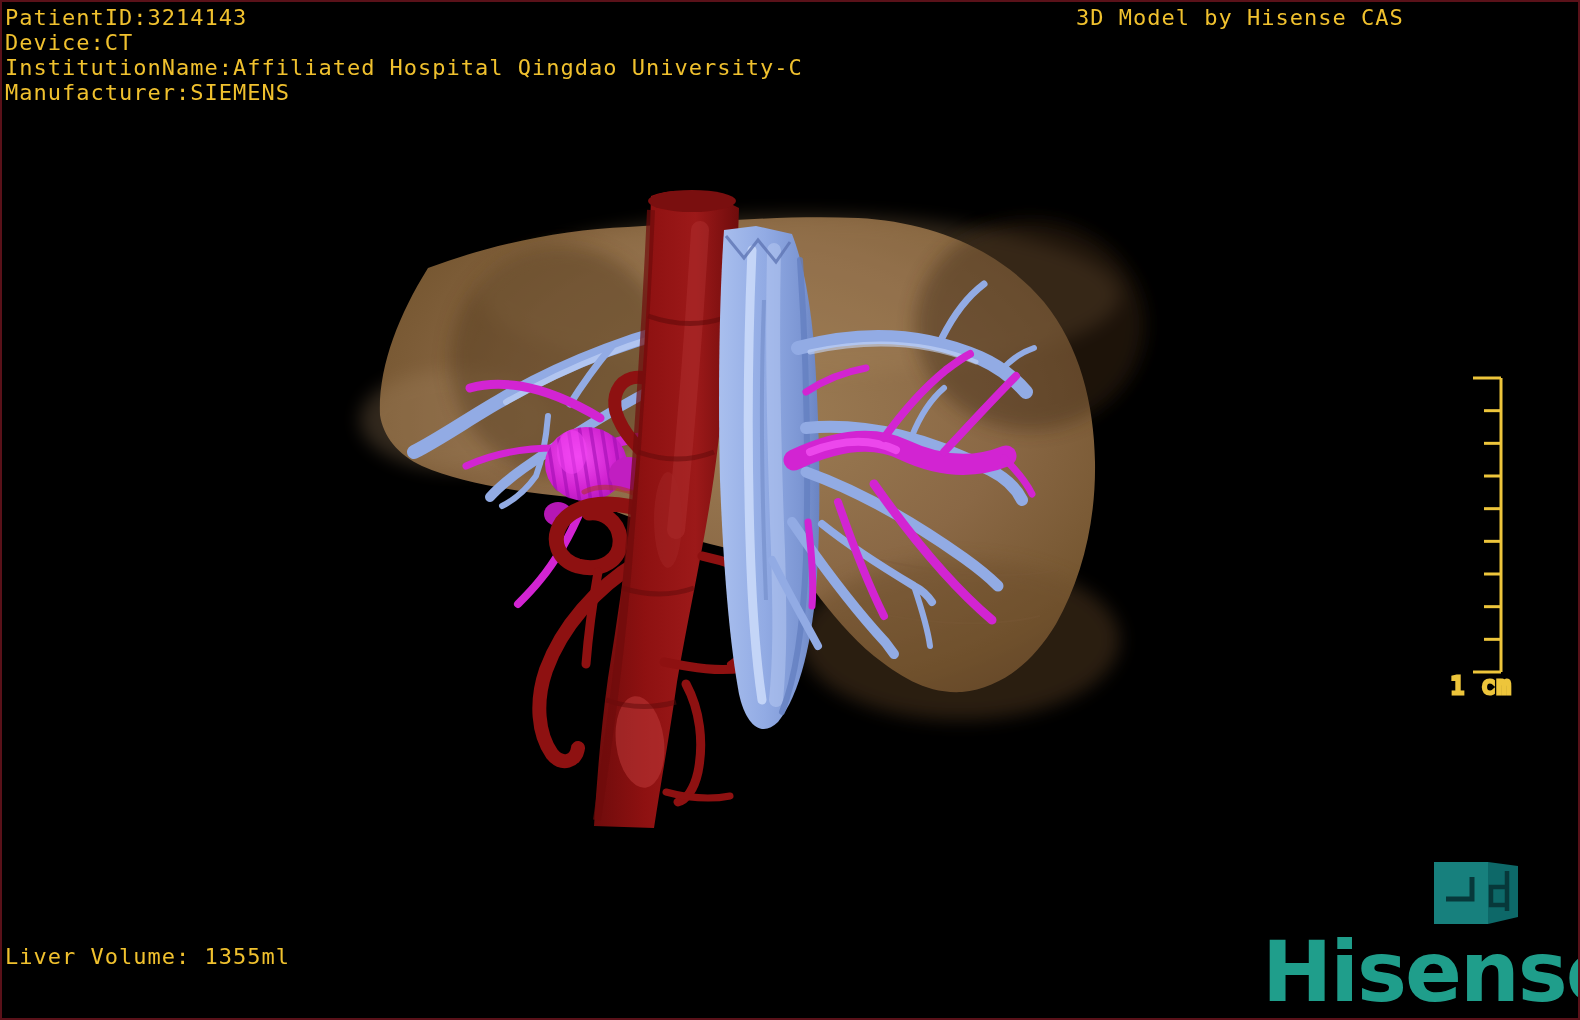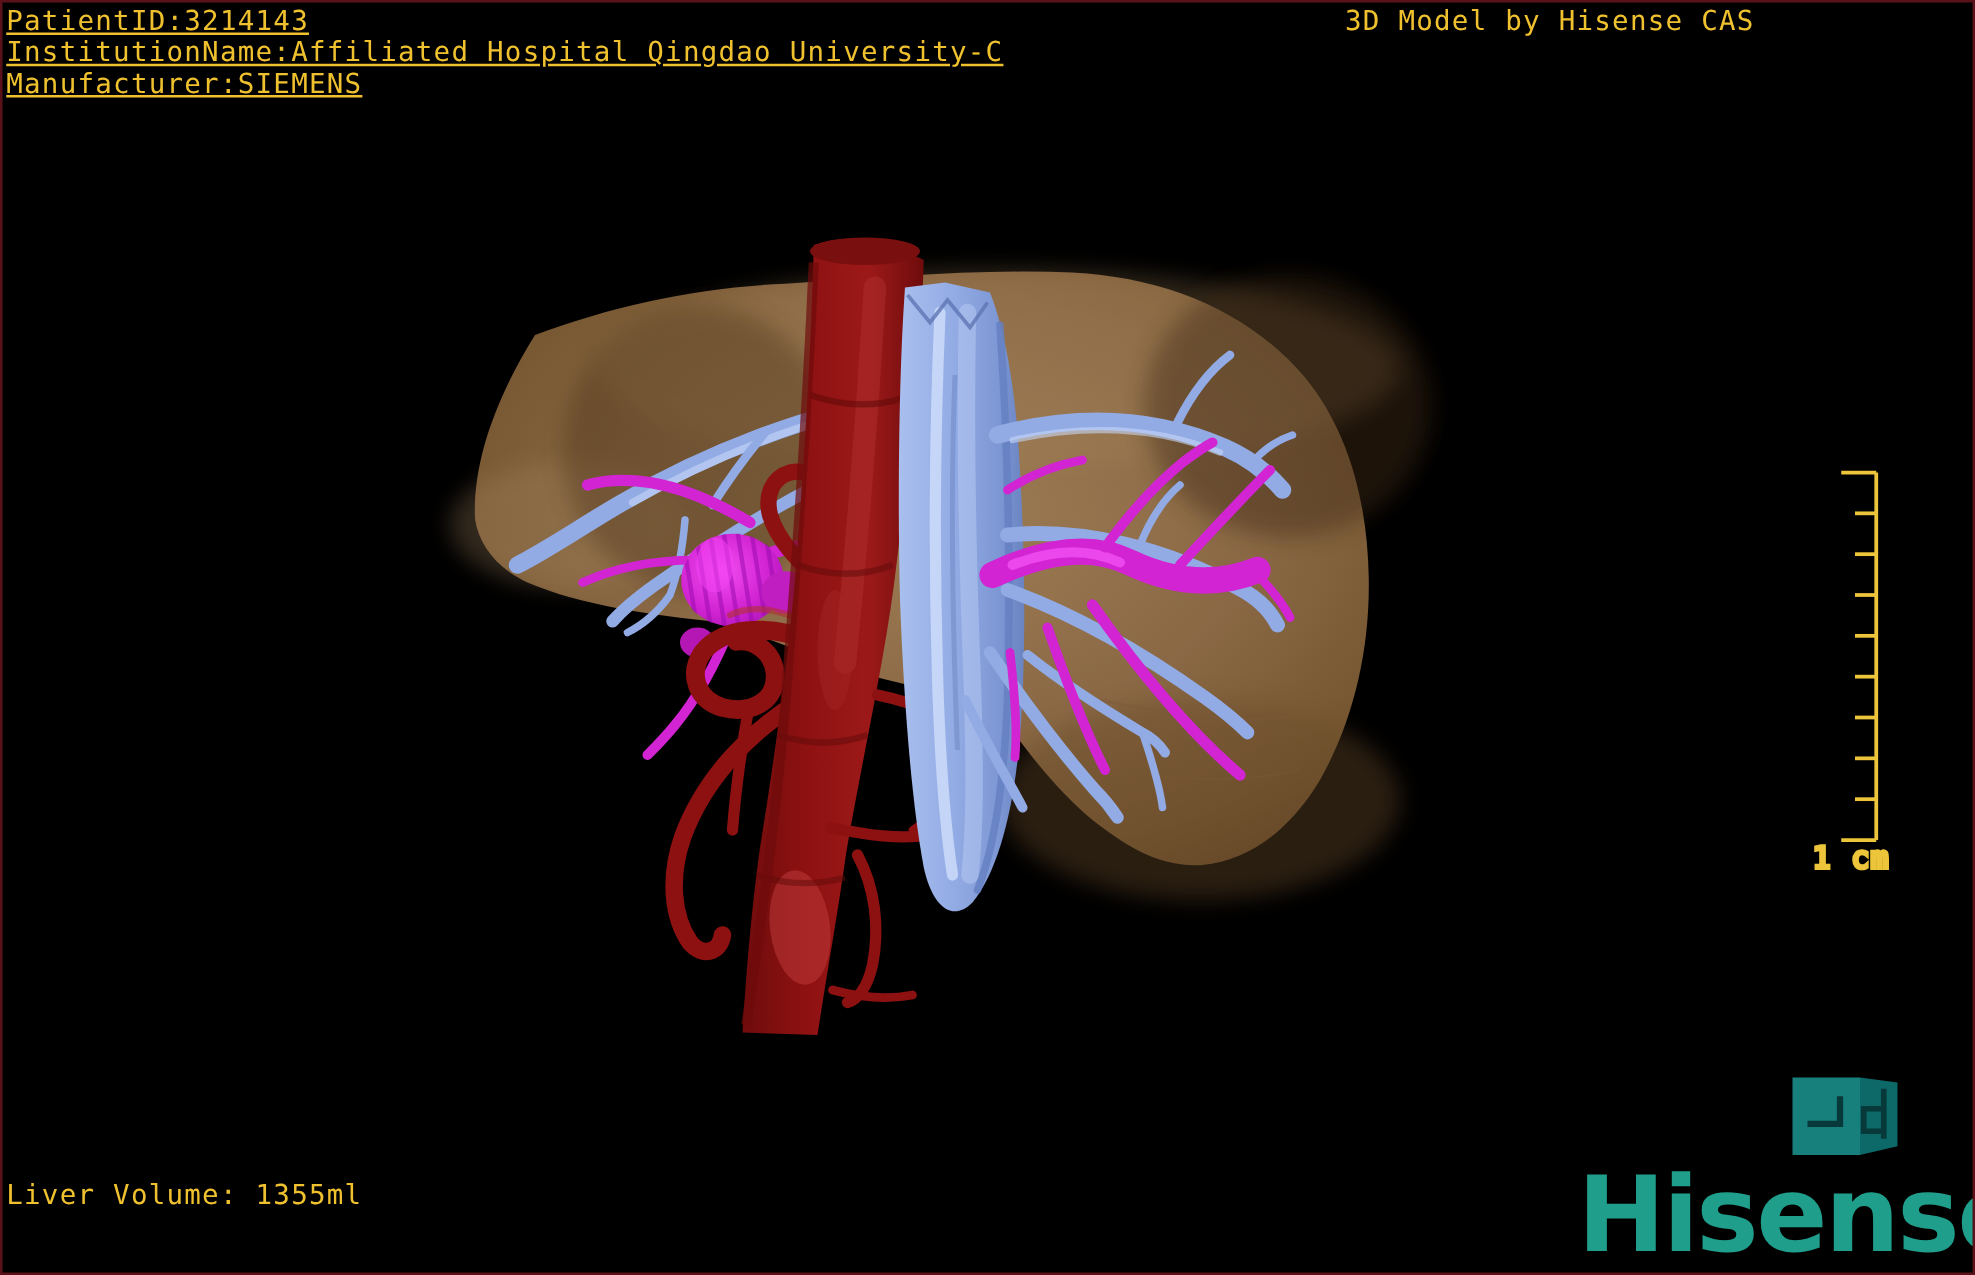--- a/index.html
+++ b/index.html
@@ -9,21 +9,21 @@
   }
   html,body{margin:0;padding:0;}
   body{
     width:1580px;height:1020px;position:relative;overflow:hidden;
     background:var(--c-bg);
     font-family:"DejaVu Sans Mono","Liberation Mono",monospace;
   }
   .frame{position:absolute;inset:0;border:2px solid var(--c-border);pointer-events:none;z-index:9;}
   .scene{position:absolute;left:0;top:0;z-index:1;}
   .hud{position:absolute;color:var(--c-text);font-size:22px;letter-spacing:1px;line-height:25px;z-index:5;white-space:nowrap;}
-  .hud-topleft{left:5px;top:5px;text-decoration:underline;}
+  .hud-topleft{left:5px;top:5px;}
   .hud-topright{left:1076px;top:5px;}
   .hud-bottomleft{left:5px;top:944px;}
   .ruler{stroke:var(--c-ruler);stroke-width:3;}
   .ruler-label{fill:var(--c-ruler);font-family:"DejaVu Sans Mono","Liberation Mono",monospace;font-size:24px;letter-spacing:1px;}
   .logo{
     position:absolute;left:1262px;top:930px;z-index:6;
     color:var(--c-logo);font-family:"DejaVu Sans","Liberation Sans",sans-serif;
     font-weight:bold;font-size:84px;line-height:1;letter-spacing:-2px;
   }
   .cas-icon{position:absolute;left:1432px;top:853px;z-index:6;}
@@ -205,20 +205,21 @@
         <line x1="1484" y1="606.6666666666666" x2="1501" y2="606.6666666666666"></line>
         <line x1="1484" y1="639.3333333333333" x2="1501" y2="639.3333333333333"></line>
         <line x1="1473" y1="672" x2="1501" y2="672"></line>
       </g>
     <text class="ruler-label" x="1481" y="694" text-anchor="middle">1 cm</text>
   </g>
 </svg>
 
 <div class="hud hud-topleft">
   <div>PatientID:3214143</div>
+  <div>Device:CT</div>
   <div>InstitutionName:Affiliated Hospital Qingdao University-C</div>
   <div>Manufacturer:SIEMENS</div>
 </div>
 
 <div class="hud hud-topright">3D Model by Hisense CAS</div>
 
 <div class="hud hud-bottomleft">Liver Volume: 1355ml</div>
 
 <svg class="cas-icon" width="88" height="72" viewBox="0 0 88 72">
   <rect x="2" y="9" width="54" height="62" fill="var(--c-icon-l)"></rect>

